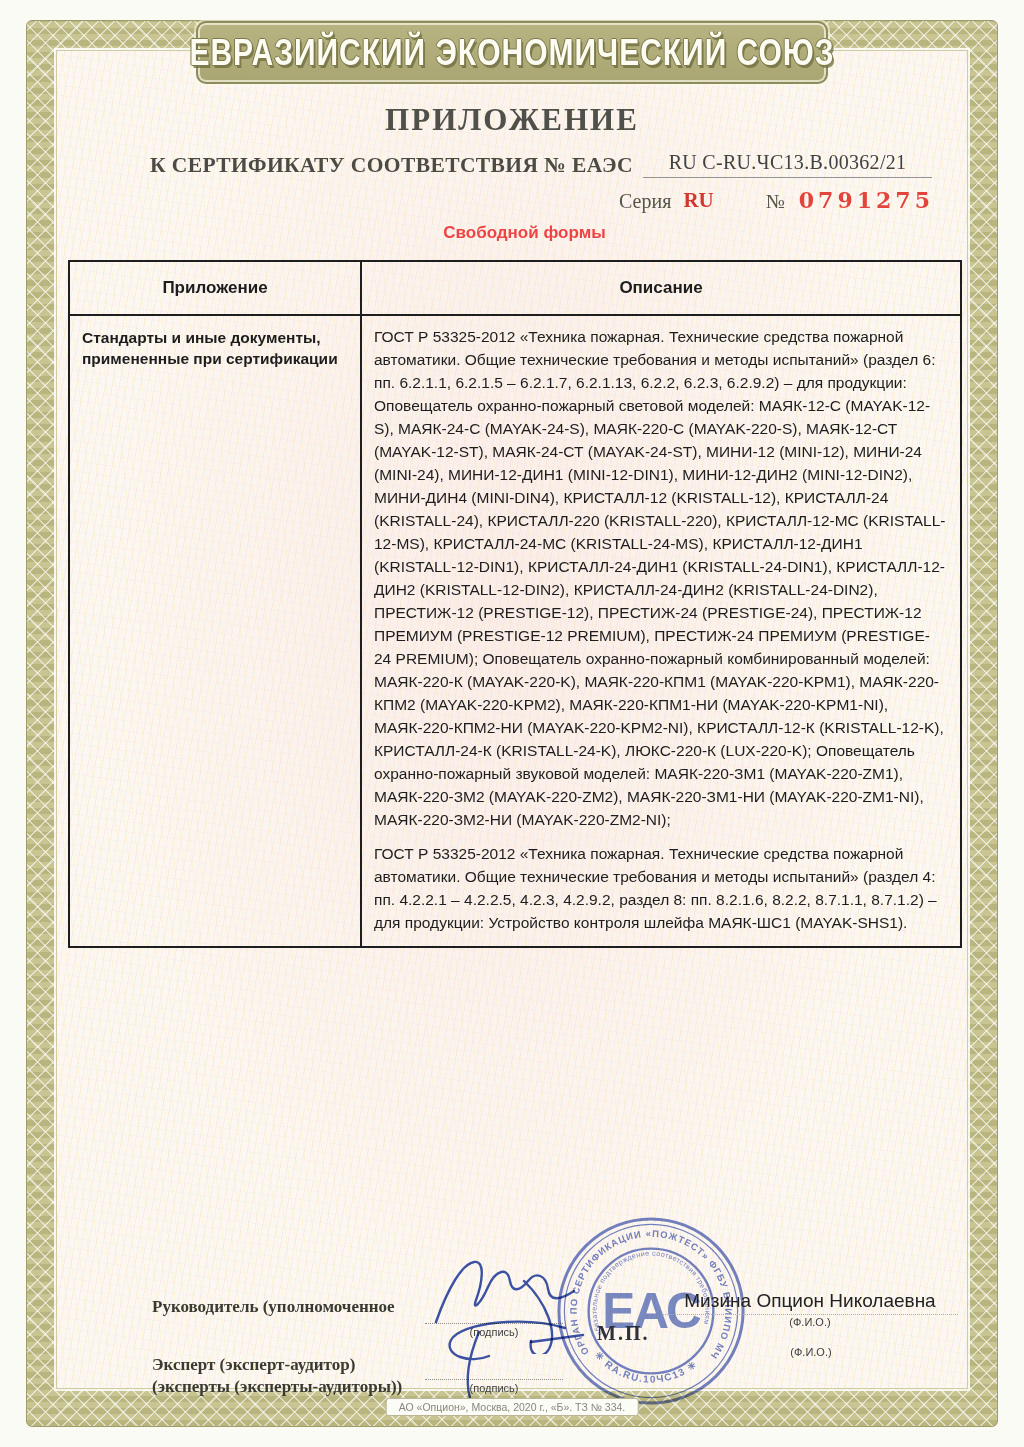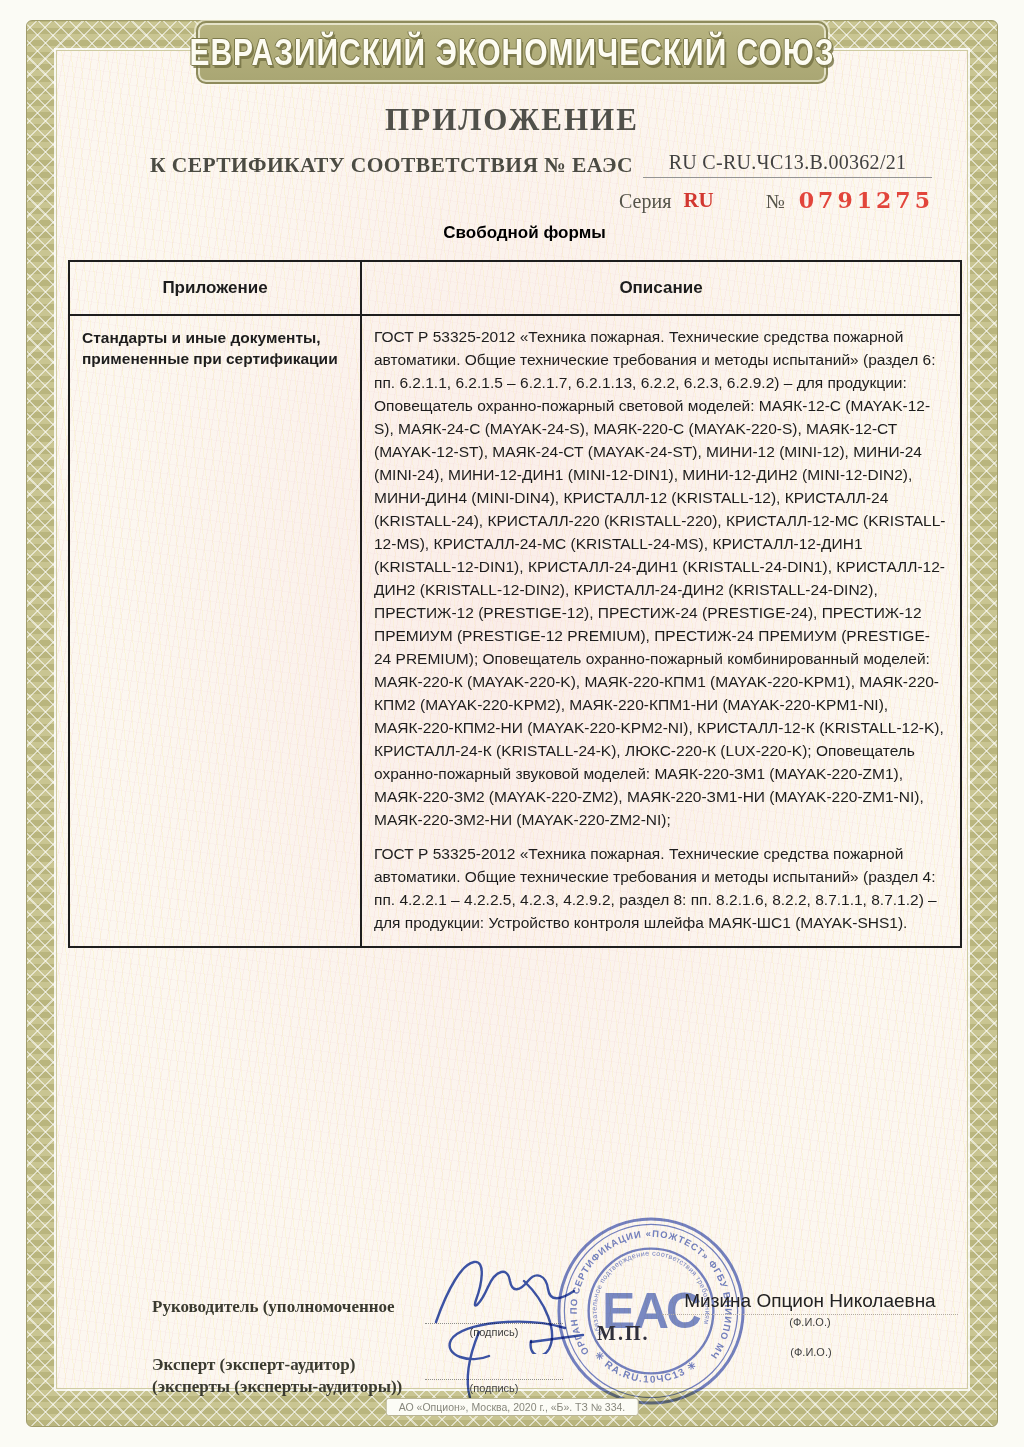--- a/index.html
+++ b/index.html
@@ -75,21 +75,21 @@
   }
   .series-label { font-size:20px; color:#55544a; margin-right:12px; }
   .series-value { font-size:21px; font-weight:bold; color:#d23730; margin-right:52px; }
   .num-sign { font-size:20px; color:#55544a; margin-right:14px; }
   .blank-number {
     font-family:"DejaVu Serif",serif; font-weight:bold;
     font-size:22px; letter-spacing:4px; color:#e2453b;
   }
   .form-note {
     position:absolute; top:223px; left:0; width:100%; text-align:center; z-index:3;
-    font-weight:bold; font-size:17px; color:#000000;padding-left:25px;
+    font-weight:bold; font-size:17px; color:#ef4444;padding-left:25px;
   }
   
   .doc-table {
     position:absolute; left:68px; top:260px; width:894px; z-index:3;
     border-collapse:collapse; table-layout:fixed;
   }
   .doc-table, .doc-table th, .doc-table td { border:2.5px solid #1e1e1e; }
   .doc-table th {
     height:54px; font-size:17px; font-weight:bold; color:#1d1d1d;
     text-align:center; vertical-align:middle;

